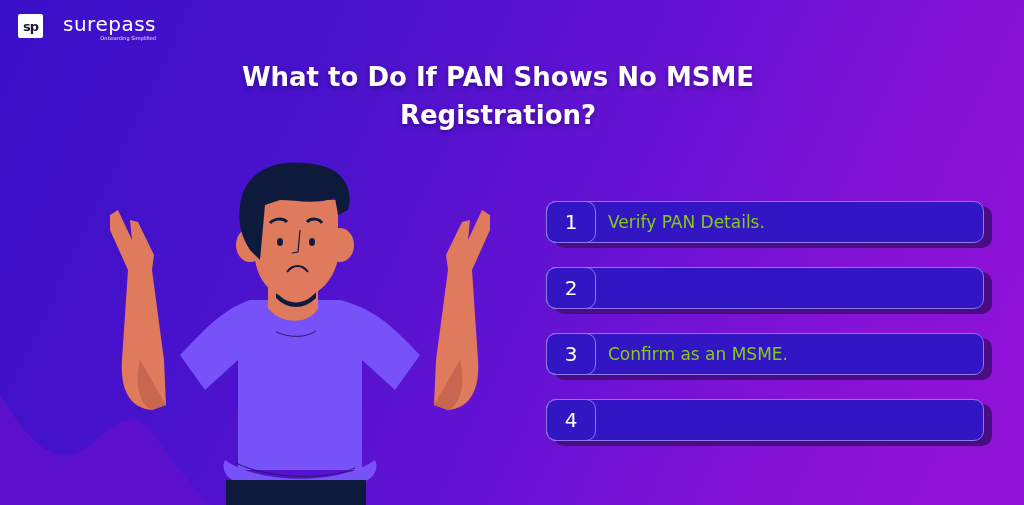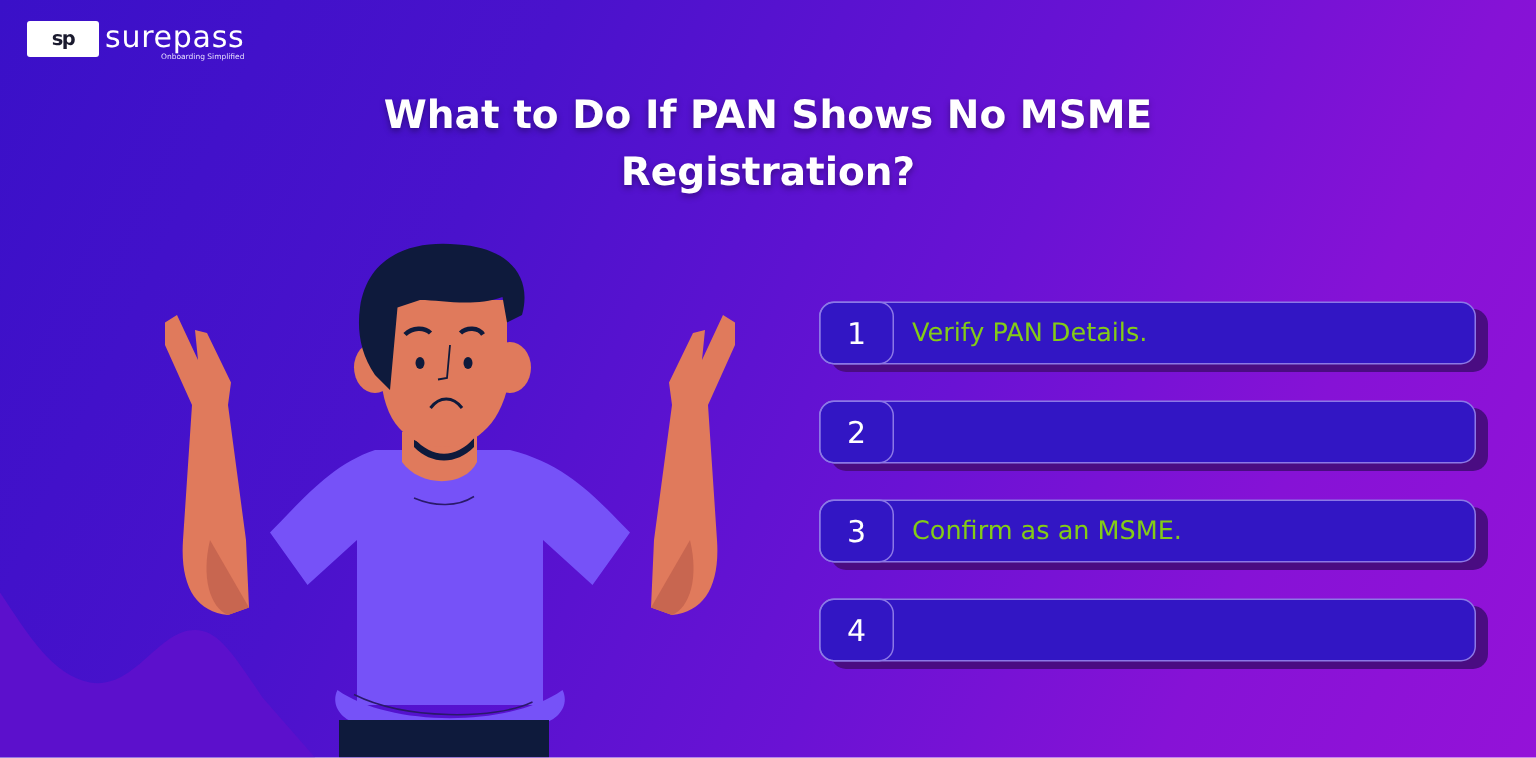--- a/index.html
+++ b/index.html
@@ -5,29 +5,29 @@
   * { box-sizing: border-box; margin: 0; padding: 0; }
   html, body { width: 1024px; height: 505px; overflow: hidden; }
   body {
     position: relative;
     font-family: "DejaVu Sans", sans-serif;
     background: linear-gradient(115deg, #3a10c8 0%, #4a12cc 30%, #6a12d4 60%, #8612d6 80%, #9412d8 100%);
   }
   .bg-wave { position: absolute; left: 0; bottom: 0; width: 240px; height: 140px; }
   .logo { position: absolute; left: 18px; top: 14px; display: flex; align-items: flex-start; }
   .logo-box {
-    width: 48px; height: 24px; background: #fff; border-radius: 2px;
+    width: 25px; height: 24px; background: #fff; border-radius: 2px;
     display: flex; align-items: center; justify-content: center;
     font-size: 13px; color: #1a1a2e; font-weight: bold; letter-spacing: -1px;
   }
-  .logo-text { margin-left: 4px; display: flex; flex-direction: column; }
+  .logo-text { margin-left: 20px; display: flex; flex-direction: column; }
   .logo-name { color: #fff; font-size: 20px; line-height: 20px; letter-spacing: 0.5px; }
   .logo-tag { color: #e8e0ff; font-size: 5px; align-self: flex-end; margin-top: 1px; }
   .title {
-    position: absolute; left: 180px; top: 58px; width: 664px;
+    position: absolute; left: 166px; top: 58px; width: 664px;
     text-align: center; color: #fff; font-weight: bold;
     font-size: 26px; line-height: 38px;
     text-shadow: 0 2px 4px rgba(0,0,0,0.35);
   }
   .steps { position: absolute; left: 546px; top: 201px; }
   .step { position: relative; width: 438px; height: 42px; margin-bottom: 24px; }
   .step-shadow {
     position: absolute; left: 8px; top: 5px; width: 438px; height: 42px;
     background: #4a0c82; border-radius: 10px;
   }

